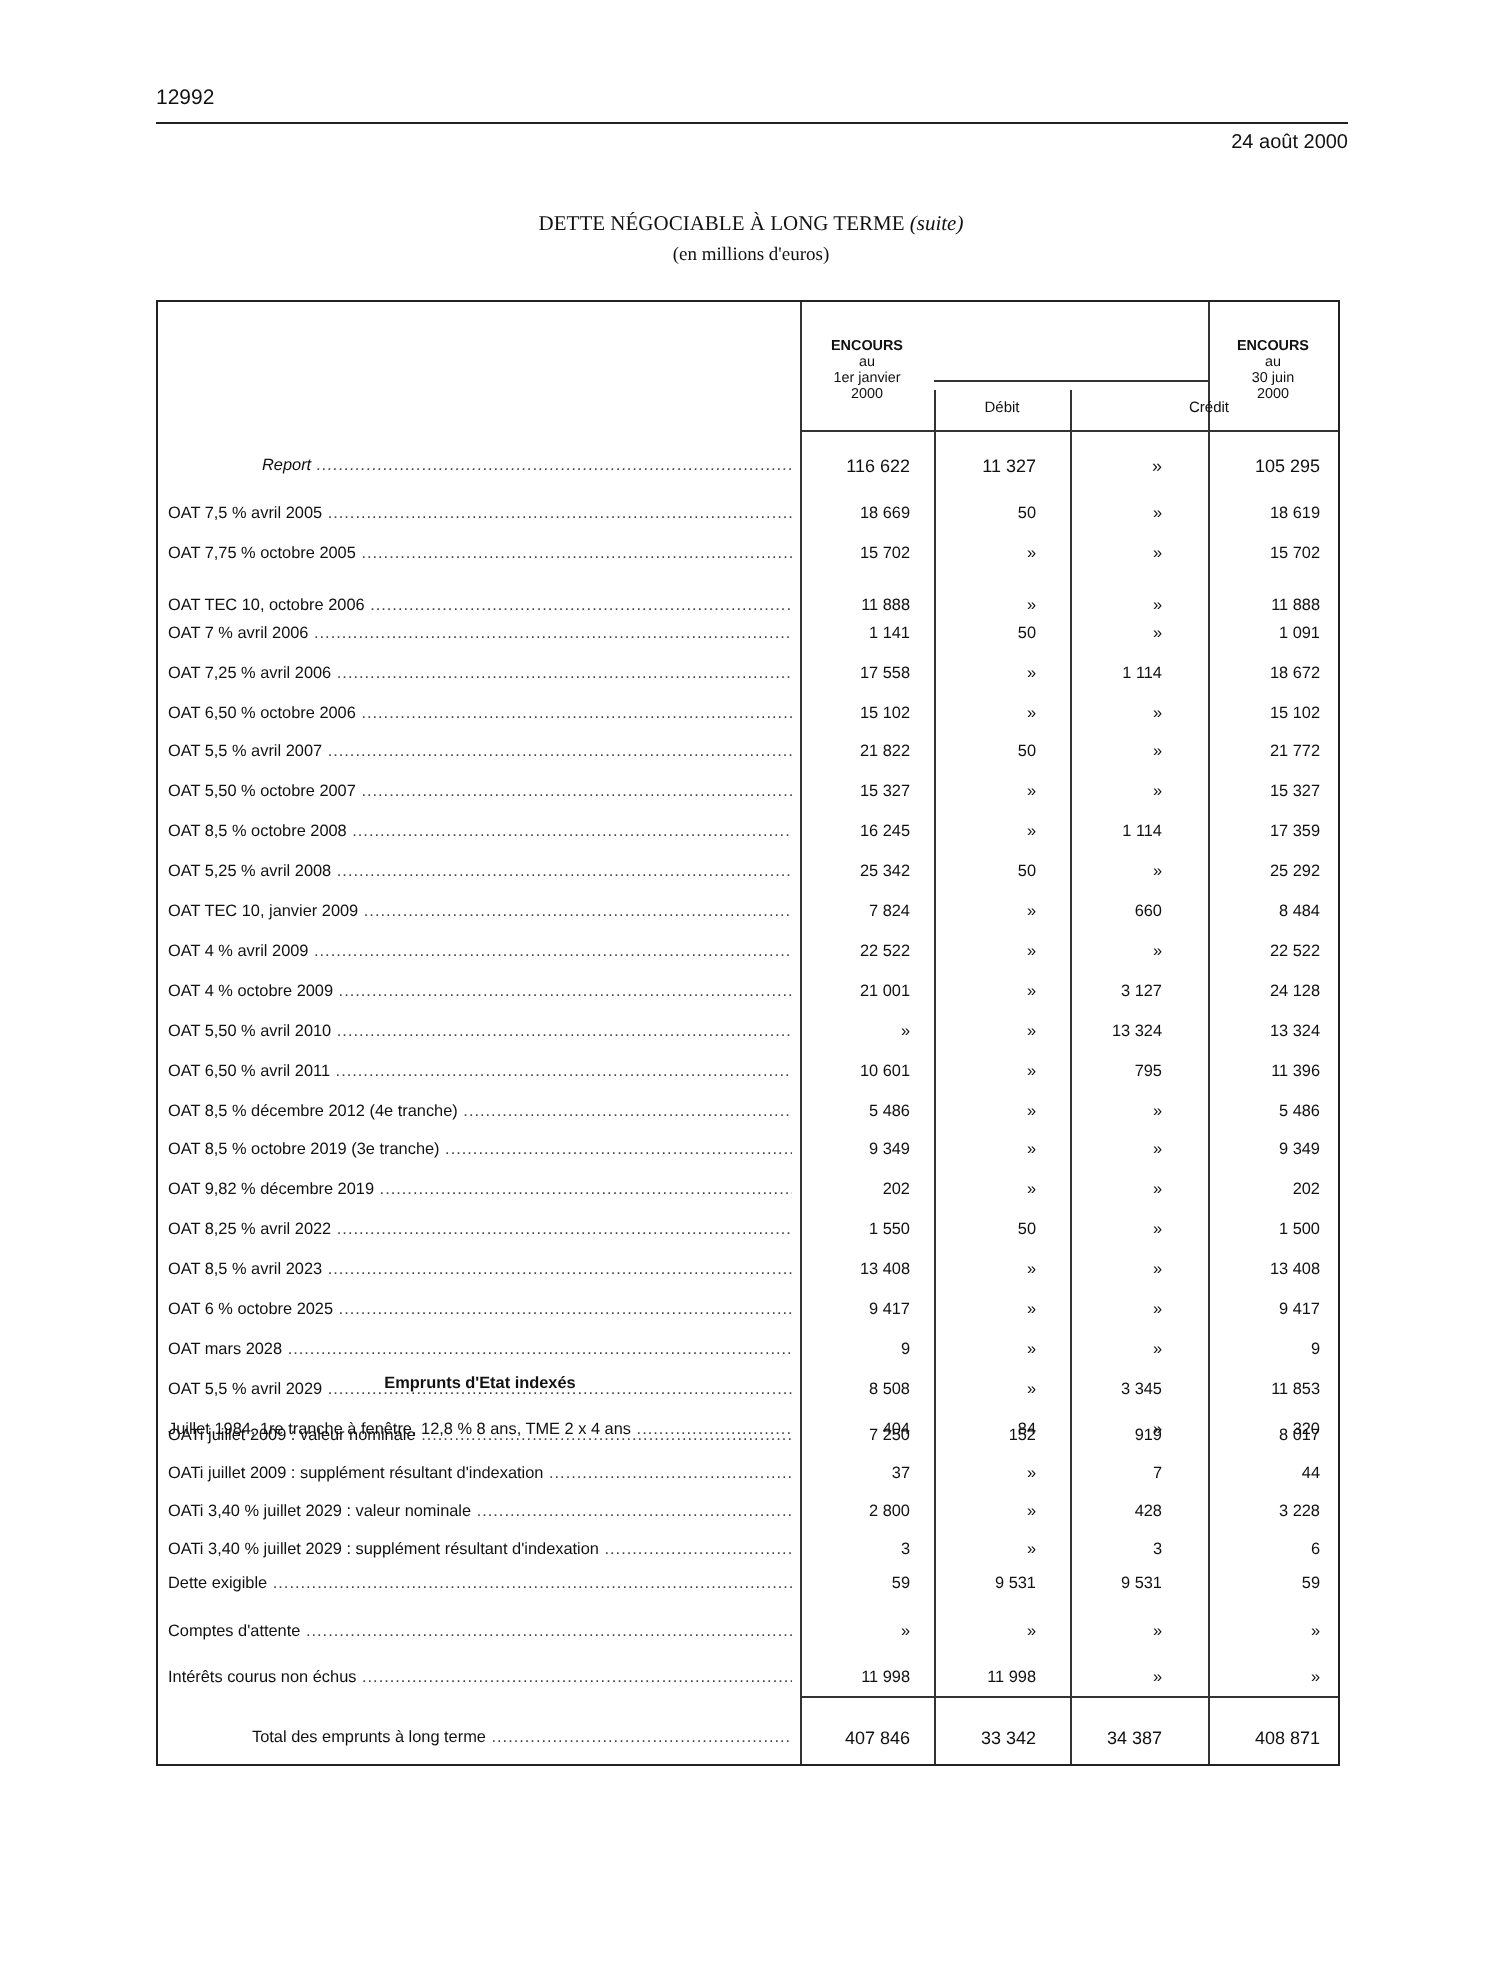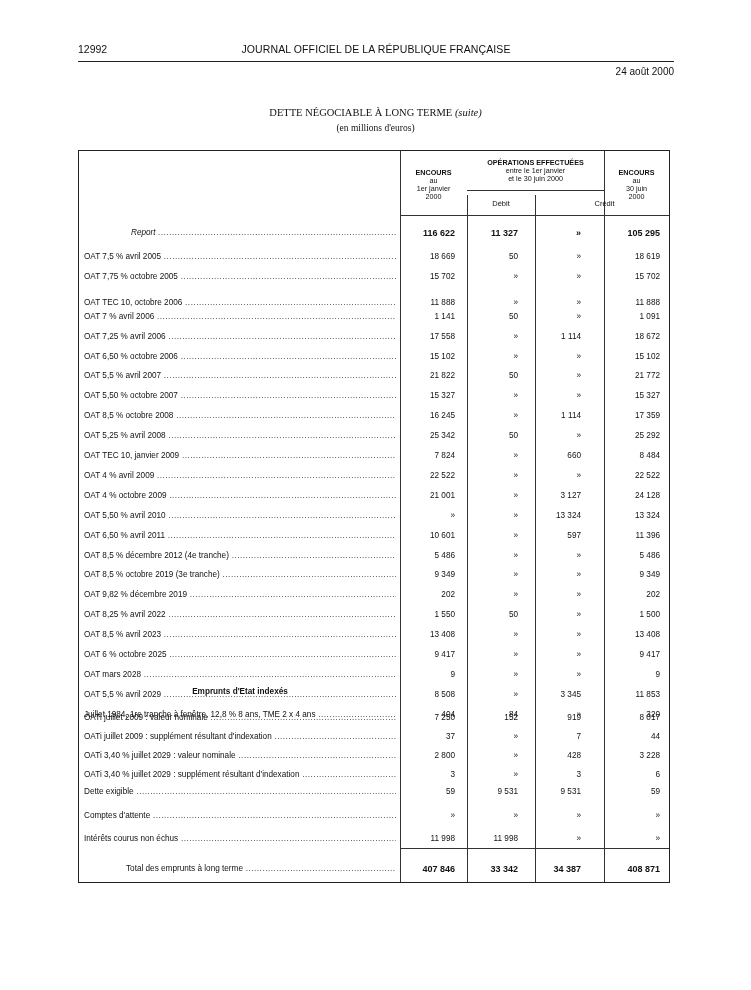--- a/index.html
+++ b/index.html
@@ -21,32 +21,31 @@
   .subh { position: absolute; text-align: center; font-size: 7.5px; top: 48px; }
 
   .row { position: absolute; left: 0; width: 590px; height: 18px; font-size: 8.2px; }
   .row .lbl { position: absolute; left: 5px; top: 0; width: 312px; overflow: hidden; white-space: nowrap; }
   .row .lbl::after { content: " ................................................................................................................................................................................................................................"; letter-spacing: 0.5px; color: #444; }
   .row .num { position: absolute; top: 0; text-align: right; white-space: nowrap; }
   .row .c1 { left: 322px; width: 54px; }
   .row .c2 { left: 389px; width: 50px; }
   .row .c3 { left: 458px; width: 44px; }
   .row .c4 { left: 527px; width: 54px; }
-  .row.bold .num { font-weight: bold; font-size: 9px; }
+  .row.bold .num { font-weight: normal; font-size: 9px; }
   .row .lbl.italic { font-style: italic; }
   .row .lbl.indent { padding-left: 47px; width: 265px; }
   .row .lbl.indent2 { padding-left: 42px; width: 270px; }
   .section { position: absolute; left: 0; width: 322px; text-align: center; font-size: 8.2px; font-weight: bold; }
 </style>
 </head>
 <body>
 
 <div class="hdr">
   <span class="pg">12992</span>
-  <span class="jt">JOURNAL OFFICIEL DE LA RÉPUBLIQUE FRANÇAISE</span>
   <span class="dt">24 août 2000</span>
 </div>
 <div class="rule"></div>
 
 <div class="title">
   <span>DETTE NÉGOCIABLE À LONG TERME</span>
   <i>(suite)</i>
 </div>
 <div class="subtitle">(en millions d'euros)</div>
 
@@ -58,25 +57,20 @@
   <div class="vline" style="left:525px"></div>
   <div class="hline" style="left:388px; width:137px; top:39px;"></div>
   <div class="hline" style="left:321px; width:269px; top:64px;"></div>
   <div class="hline" style="left:321px; width:269px; top:697px;"></div>
 
   <div class="hcell" style="left:321px; width:67px; top:18px;">
     <div>ENCOURS</div>
     <div class="n" style="font-weight:normal">au</div>
     <div style="font-weight:normal">1er janvier</div>
     <div style="font-weight:normal">2000</div>
-  </div>
-  <div class="hcell" style="left:388px; width:137px; top:8px;">
-    <div>OPÉRATIONS EFFECTUÉES</div>
-    <div style="font-weight:normal">entre le 1er janvier</div>
-    <div style="font-weight:normal">et le 30 juin 2000</div>
   </div>
   <div class="subh" style="left:388px; width:68px;">Débit</div>
   <div class="subh" style="left:456px; width:69px;margin-left:35px;">Crédit</div>
   <div class="hcell" style="left:525px; width:65px; top:18px;">
     <div>ENCOURS</div>
     <div style="font-weight:normal">au</div>
     <div style="font-weight:normal">30 juin</div>
     <div style="font-weight:normal">2000</div>
   </div>
 
@@ -183,21 +177,21 @@
         <div class="lbl">OAT 5,50 % avril 2010</div>
         <div class="num c1">»</div>
         <div class="num c2">»</div>
         <div class="num c3">13 324</div>
         <div class="num c4">13 324</div>
       </div>
       <div class="row" style="top: 380px;">
         <div class="lbl">OAT 6,50 % avril 2011</div>
         <div class="num c1">10 601</div>
         <div class="num c2">»</div>
-        <div class="num c3">597</div>
+        <div class="num c3">795</div>
         <div class="num c4">11 396</div>
       </div>
       <div class="row" style="top: 400px;">
         <div class="lbl">OAT 8,5 % décembre 2012 (4e tranche)</div>
         <div class="num c1">5 486</div>
         <div class="num c2">»</div>
         <div class="num c3">»</div>
         <div class="num c4">5 486</div>
       </div>
       <div class="row" style="top: 419px;">

